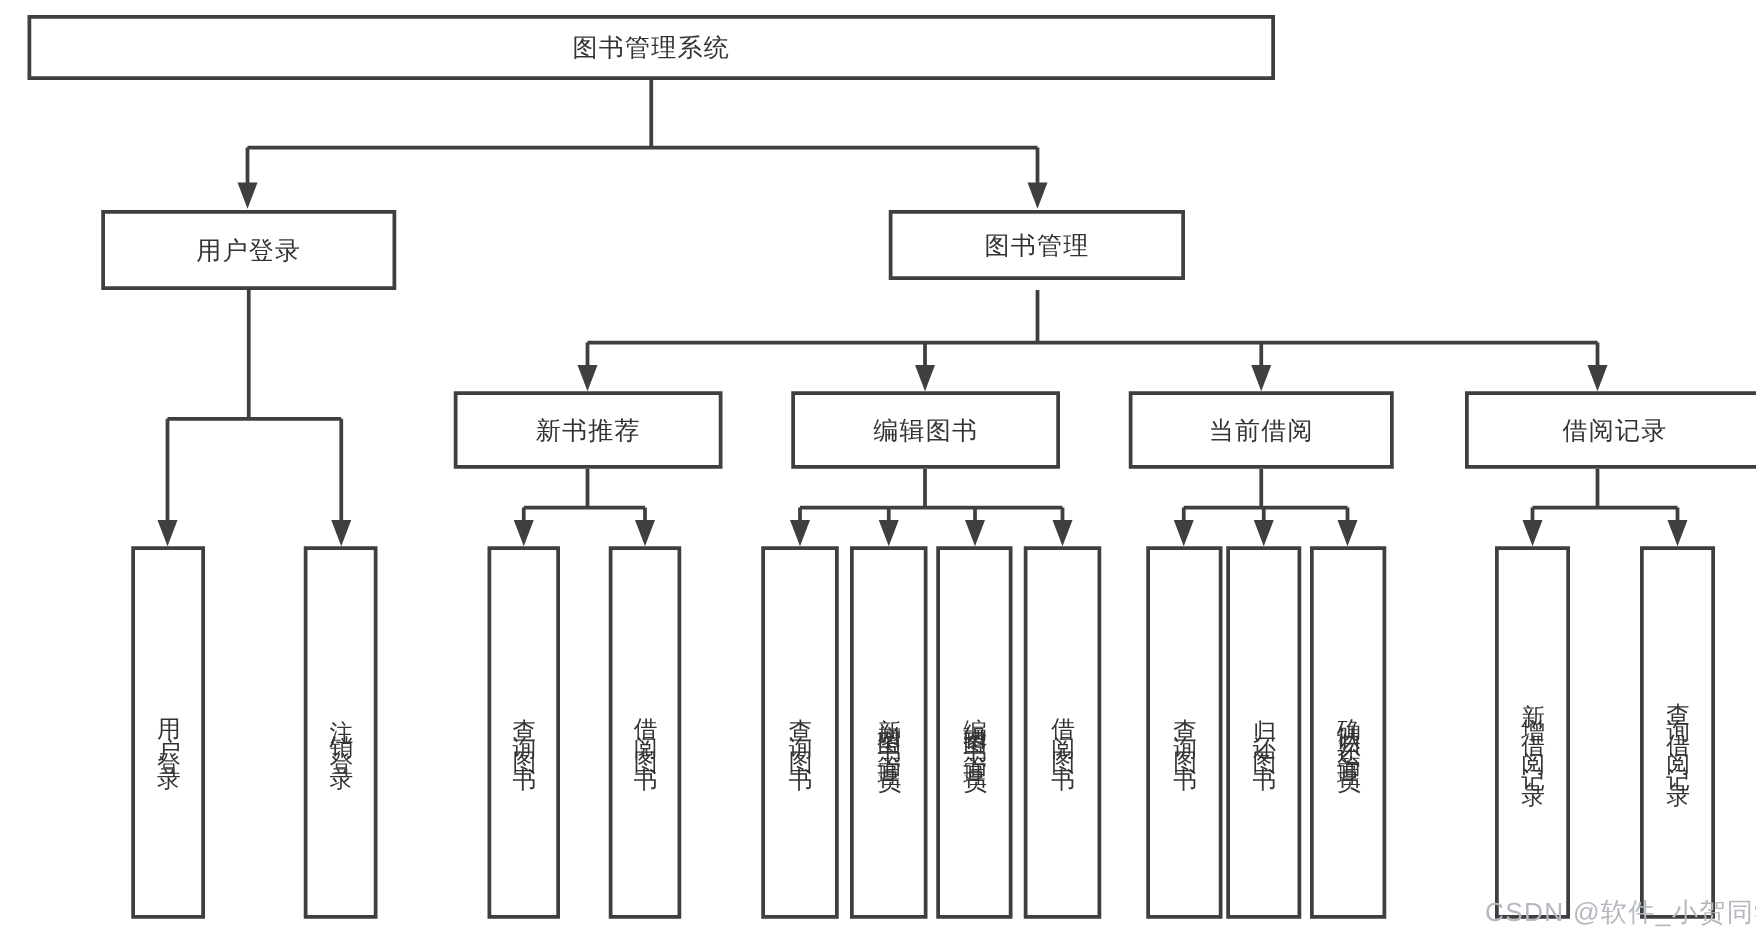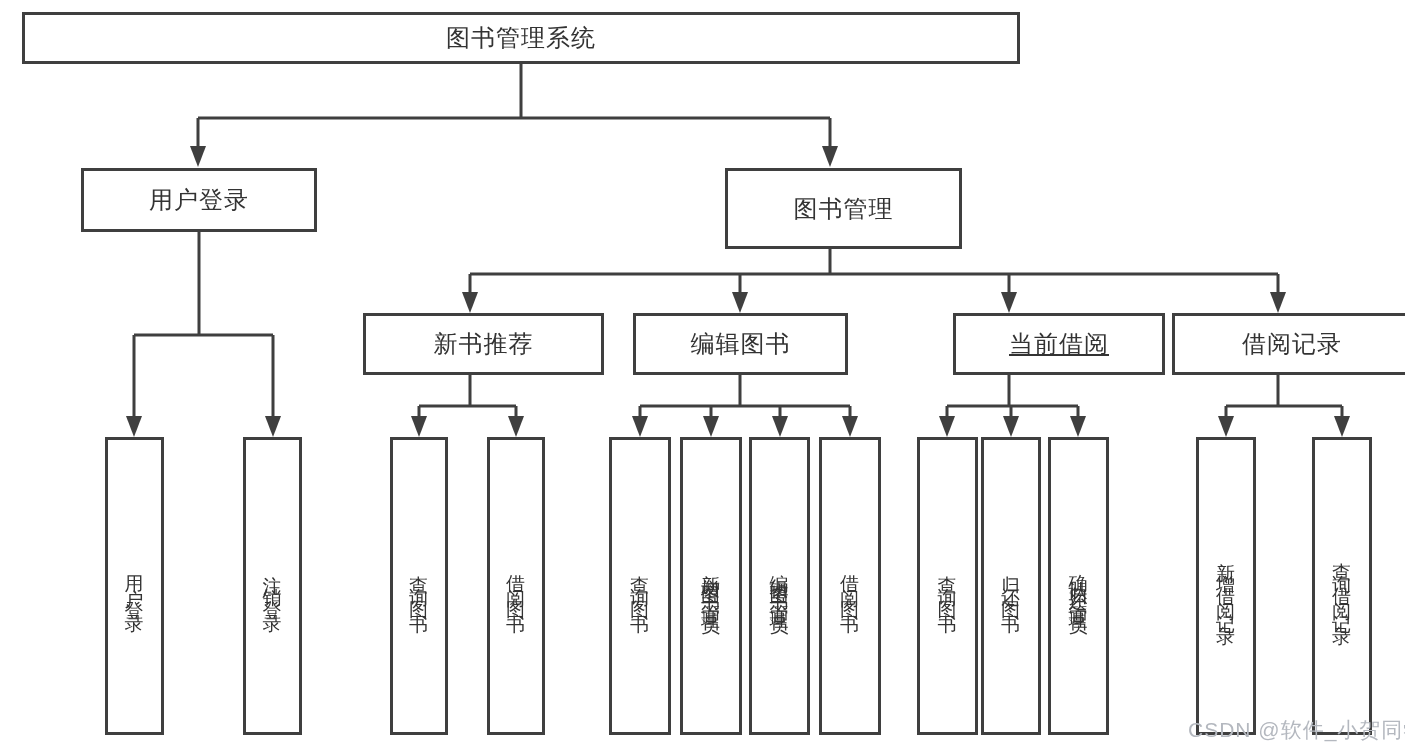--- a/index.html
+++ b/index.html
@@ -11,30 +11,30 @@
     overflow:hidden;
   }
   svg.wires{position:absolute;left:0;top:0;pointer-events:none;}
   .node{
     position:absolute;
     box-sizing:border-box;
     border:3px solid #3f3f3f;
     background:#ffffff;
     display:flex;align-items:center;justify-content:center;
     color:#333333;
-    font-size:24px;
+    font-size:20px;
     letter-spacing:1px;
     white-space:nowrap;
   }
   .root-node{left:22px;top:12px;width:998px;height:52px;}
   .n-user-login {left:81px; top:168px;width:236px;height:64px;}
-  .n-book-mgmt {left:711px;top:168px;width:237px;height:81px;margin-left:14px;}
-  .n-new-rec   {left:363px;top:313px;width:241px;height:62px;}
+  .n-book-mgmt {left:711px;top:168px;width:237px;height:56px;}
+  .n-new-rec   {left:363px;top:313px;width:215px;height:62px;}
   .n-borrowing {left:633px;top:313px;width:215px;height:62px;}
-  .n-current   {left:953px;top:313px;width:212px;height:62px;text-decoration:underline;}
+  .n-current   {left:903px;top:313px;width:212px;height:62px;}
   .n-records   {left:1172px;top:313px;width:240px;height:62px;}
   .leaf{
     position:absolute;
     top:437px;height:298px;
     box-sizing:border-box;
     border:3px solid #3f3f3f;
     background:#ffffff;
     display:flex;align-items:center;justify-content:center;
     color:#333333;font-size:19px;
   }

